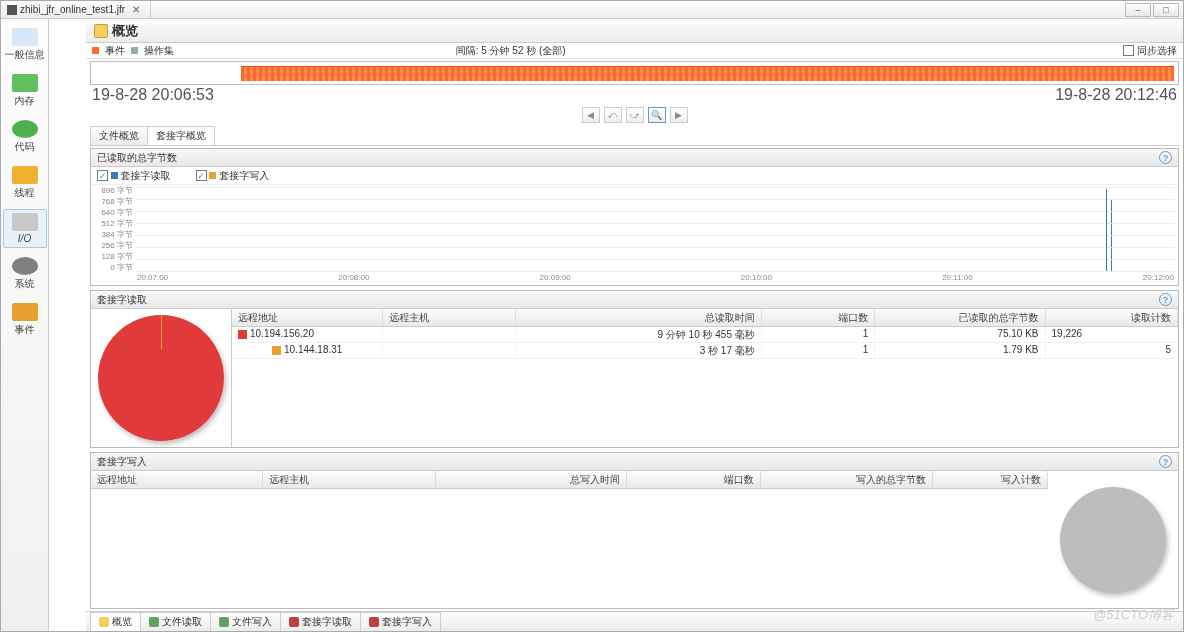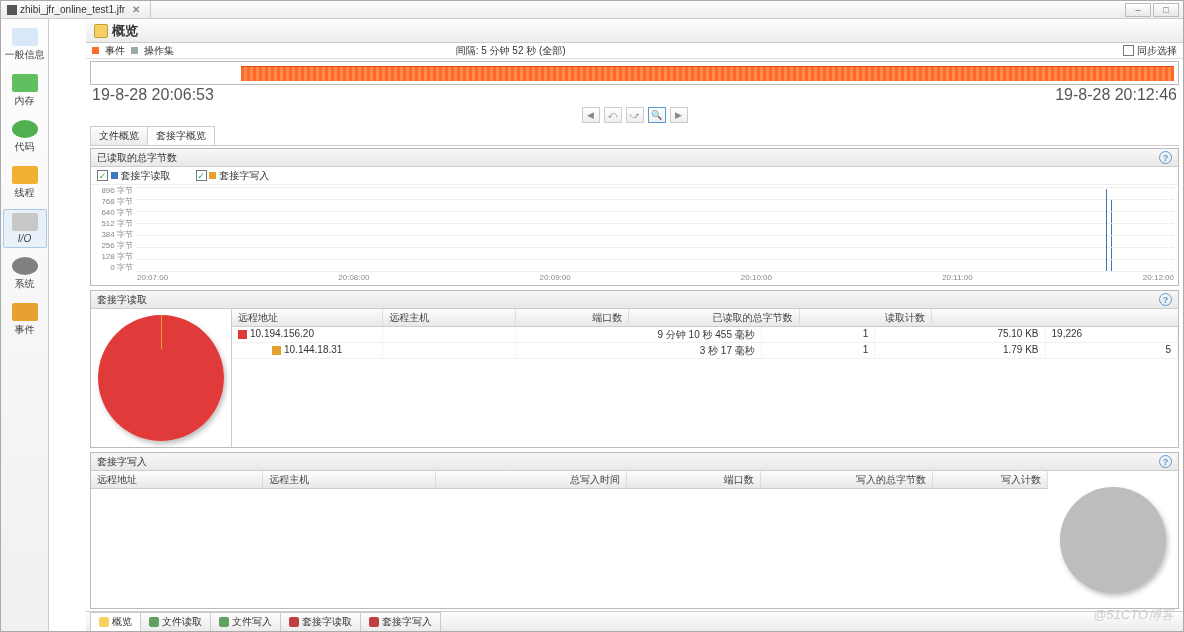--- a/index.html
+++ b/index.html
@@ -194,20 +194,21 @@
           <span class="help-q">?</span>
         </div>
         <div class="split" style="flex:1;min-height:0;">
           <div class="pie-wrap">
             <div class="pie" style="width:126px;height:126px;background:conic-gradient(#e8a030 0deg 1deg,#e03a3a 1deg 360deg);"></div>
           </div>
           <div class="table-wrap">
             <div class="thead" id="read-head">
                 <div class="th" style="width: 16%; text-align: left;">远程地址</div>
                 <div class="th" style="width: 14%; text-align: left;">远程主机</div>
+                <div class="th" style="width: 26%; text-align: right;">总读取时间</div>
                 <div class="th" style="width: 12%; text-align: right;">端口数</div>
                 <div class="th" style="width: 18%; text-align: right;">已读取的总字节数</div>
                 <div class="th" style="width: 14%; text-align: right;">读取计数</div>
               </div>
             <div class="tbody" id="read-body">
                 <div class="trow">
                   <div class="td" style="width: 16%; text-align: left;"><span class="color-sq" style="background:#e03a3a"></span>10.194.156.20</div>
                   <div class="td" style="width: 14%; text-align: left;"></div>
                   <div class="td" style="width: 26%; text-align: right;">9 分钟 10 秒 455 毫秒</div>
                   <div class="td" style="width: 12%; text-align: right;">1</div>

